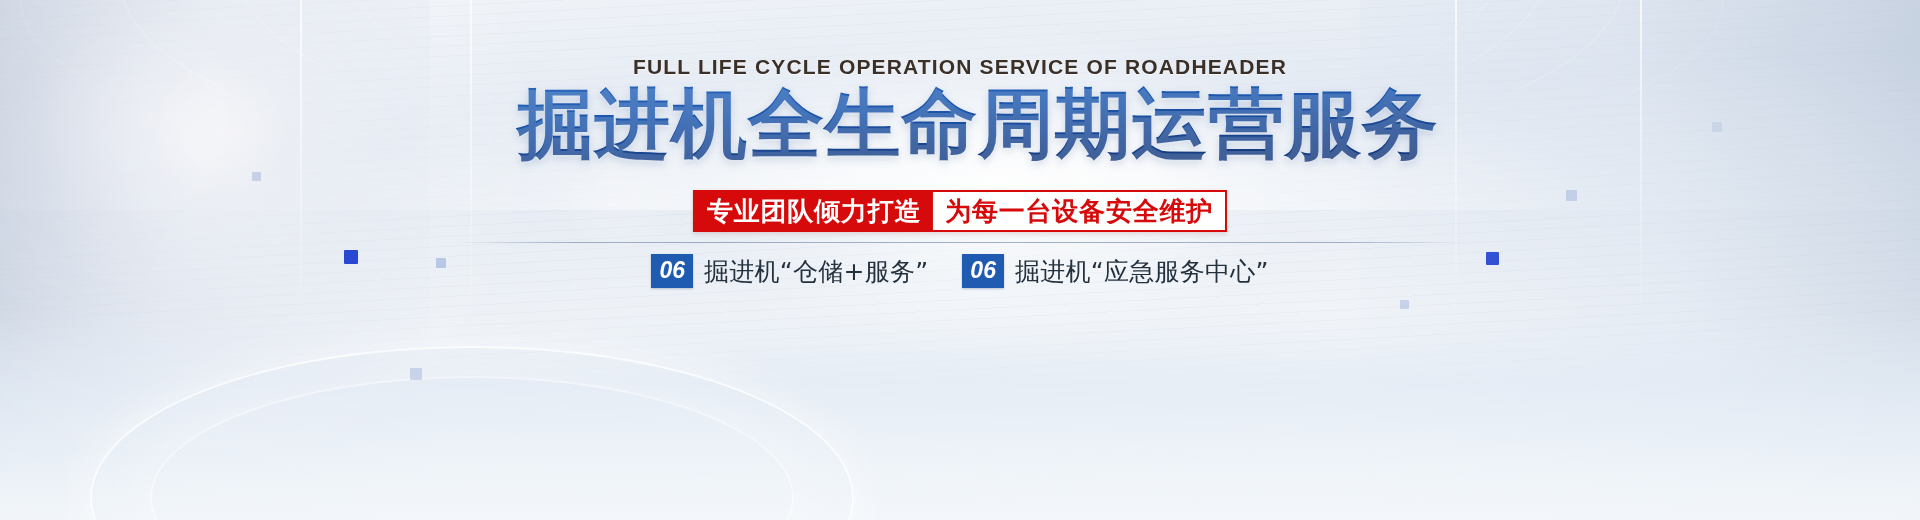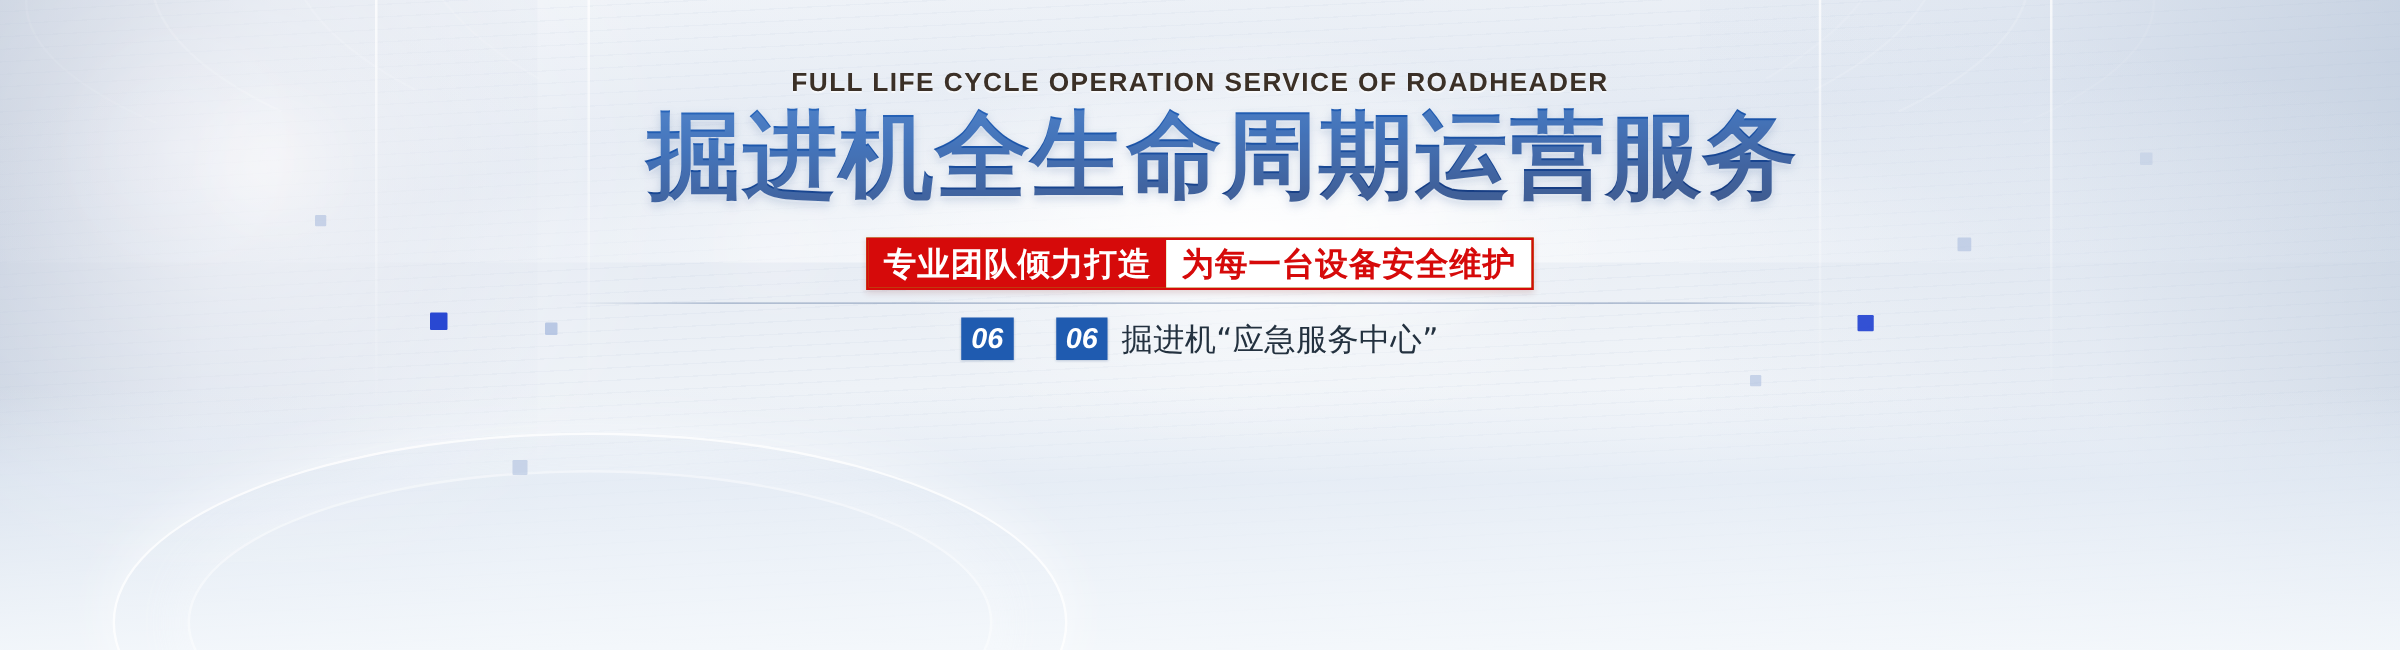--- a/index.html
+++ b/index.html
@@ -298,20 +298,21 @@
     <div class="ribbon">
       <div class="ribbon-left">专业团队倾力打造</div>
       <div class="ribbon-right">为每一台设备安全维护</div>
     </div>
 
     <div class="services">
       <div class="svc-divider"></div>
       <div class="svc-row" id="svc-row-1">
           <div class="svc-item">
             <span class="svc-num">06</span>
+            <span class="svc-label">掘进机“仓储+服务”</span>
           </div>
           <div class="svc-item">
             <span class="svc-num">06</span>
             <span class="svc-label">掘进机“应急服务中心”</span>
           </div>
         </div>
     </div>
 
   </div>
 </div>

